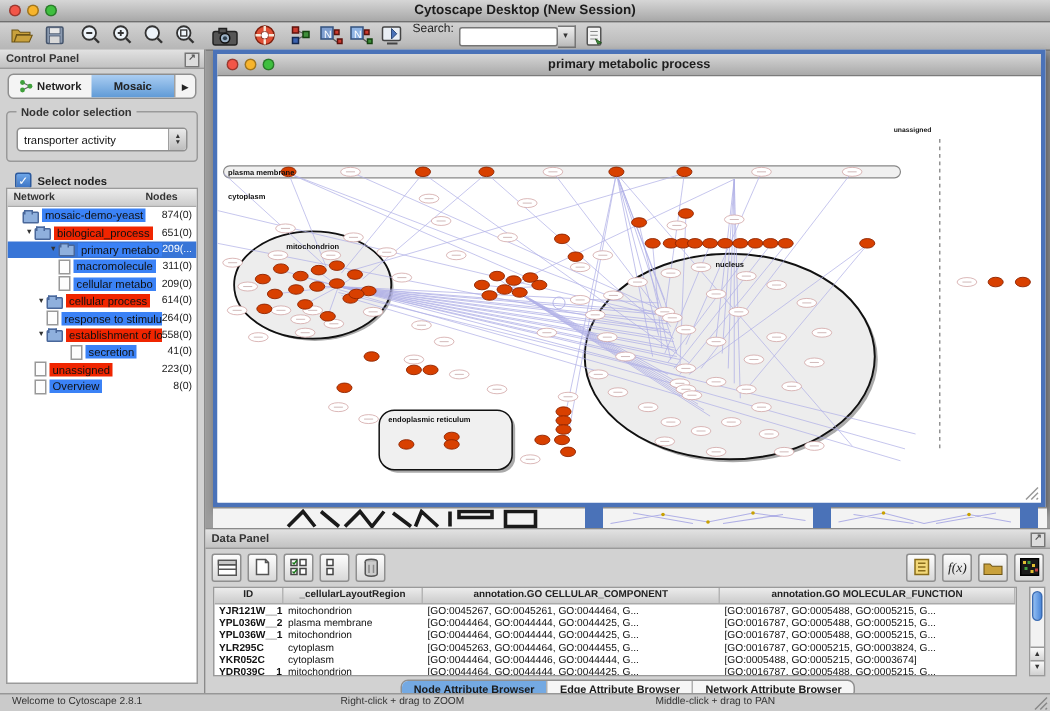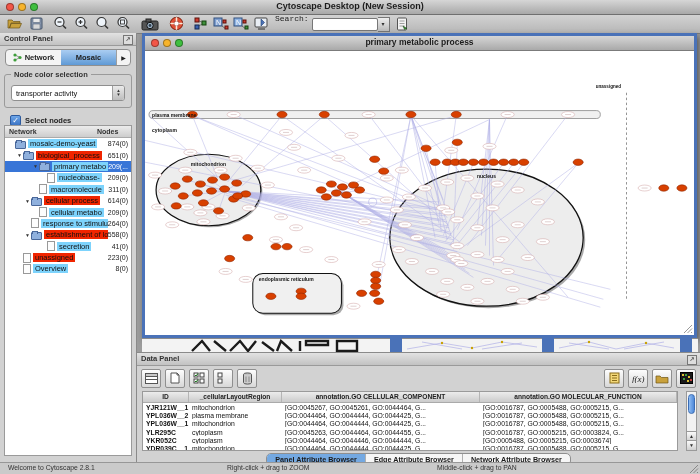--- a/index.html
+++ b/index.html
@@ -11,21 +11,21 @@
   .lights{position:absolute;left:6px;top:3px;display:flex;gap:4px;}
   .light{width:8px;height:8px;border-radius:50%;box-sizing:border-box;border:1px solid rgba(0,0,0,.35);}
   .light.red{background:#f25648;}.light.yel{background:#f7b42c;}.light.grn{background:#3fbf3f;}
   .apptitle{position:absolute;left:0;right:0;top:1px;text-align:center;font-size:9px;font-weight:bold;color:#1c1c1c;}
   
   .toolbar{position:absolute;left:0;top:15px;width:700px;height:18px;
     background:linear-gradient(#d2d2d2,#b6b6b6);border-bottom:1px solid #7e7e7e;
     display:flex;align-items:center;}
   .tbtn{height:16px;display:flex;align-items:center;justify-content:center;margin-top:-1px;}
   .tsep{width:10px;}
-  .searchlbl{font-size:8px;color:#222;margin:0 3px 12px 6px;font-family:Liberation Mono, monospace;}
+  .searchlbl{font-size:8px;color:#222;margin:0 3px 12px 6px;}
   .searchbox{width:60px;height:11px;background:#fff;border:1px solid #777;border-radius:2px;
      font-size:8px;padding:0 2px;}
   .dropbtn{width:11px;height:13px;background:linear-gradient(#eee,#bbb);border:1px solid #777;
      border-left:none;font-size:6px;line-height:13px;text-align:center;color:#333;}
   
   #control-panel{position:absolute;left:0;top:33px;width:137px;height:429px;background:#d2d2d2;
      border-right:1px solid #8a8a8a;box-sizing:border-box;}
   .panhead{position:relative;height:12px;background:linear-gradient(#e2e2e2,#c2c2c2);
      border-bottom:1px solid #9a9a9a;font-size:7.5px;font-weight:bold;color:#333;
      line-height:12px;padding-left:4px;}
@@ -59,21 +59,21 @@
   .treehead .c1{flex:1;padding-left:4px;}
   .treehead .c2{width:34px;text-align:left;}
   .trow{display:flex;align-items:center;height:11.4px;font-size:7.5px;white-space:nowrap;}
   .trow.sel{background:#3875d7;}
   .tarrow{width:7px;font-size:5px;color:#333;text-align:center;flex:0 0 auto;}
   .tico{flex:0 0 auto;margin-right:2px;position:relative;}
   .tico.folder{width:9px;height:6px;background:#8fb0dd;border:1px solid #49679a;border-radius:1px;margin-top:2px;}
   .tico.folder:before{content:"";position:absolute;left:0;top:-2px;width:4px;height:2px;background:#8fb0dd;border:1px solid #49679a;border-bottom:none;}
   .tico.file{width:6px;height:8px;background:#fdfdfd;border:1px solid #999;}
   .tlabel{padding:0 2px;color:#101010;overflow:hidden;text-overflow:clip;max-width:86px;}
-  .tlabel.green{background:#7dd3fc;}
+  .tlabel.green{background:#3b82f6;}
   .tlabel.red{background:#f02500;}
   .tcount{margin-left:auto;padding-right:3px;font-size:7px;color:#222;}
   .trow.sel .tcount{color:#fff;}
   
   #net-window{position:absolute;left:142px;top:33px;width:555px;height:305px;
      border:3px solid #4a72b8;box-sizing:border-box;background:#fff;box-shadow:2px 3px 6px rgba(0,0,0,.45);}
   .nwtitle{position:relative;height:14px;background:linear-gradient(#d6d6d6,#a9a9a9);
      border-bottom:1px solid #7b7b7b;}
   .nwtitle .t{position:absolute;left:0;right:0;top:1px;text-align:center;font-size:8.5px;font-weight:bold;color:#1d1d1d;}
   #net-canvas{position:absolute;left:0;top:15px;right:0;bottom:0;background:#fff;}
@@ -303,46 +303,39 @@
             <span class="tcount">651(0)</span>
           </div>
           <div class="trow sel">
             <span style="width: 27px; flex: 0 0 auto;"></span>
             <span class="tarrow">▼</span>
             <span class="tico folder"></span>
             <span class="tlabel green">primary metabo</span>
             <span class="tcount">209(...</span>
           </div>
           <div class="trow">
-            <span style="width: 35px; flex: 0 0 auto;"></span>
-            <span class="tarrow"></span>
-            <span class="tico file"></span>
-            <span class="tlabel green">nucleobase-</span>
-            <span class="tcount">209(0)</span>
-          </div>
-          <div class="trow">
             <span style="width: 27px; flex: 0 0 auto;"></span>
             <span class="tarrow"></span>
             <span class="tico file"></span>
             <span class="tlabel green">macromolecule</span>
             <span class="tcount">311(0)</span>
           </div>
           <div class="trow">
+            <span style="width: 27px; flex: 0 0 auto;"></span>
+            <span class="tarrow"></span>
+            <span class="tico file"></span>
+            <span class="tlabel green">cellular metabo</span>
+            <span class="tcount">209(0)</span>
+          </div>
+          <div class="trow">
             <span style="width: 19px; flex: 0 0 auto;"></span>
             <span class="tarrow">▼</span>
             <span class="tico folder"></span>
             <span class="tlabel red">cellular process</span>
             <span class="tcount">614(0)</span>
-          </div>
-          <div class="trow">
-            <span style="width: 27px; flex: 0 0 auto;"></span>
-            <span class="tarrow"></span>
-            <span class="tico file"></span>
-            <span class="tlabel green">cellular metabo</span>
-            <span class="tcount">209(0)</span>
           </div>
           <div class="trow">
             <span style="width: 19px; flex: 0 0 auto;"></span>
             <span class="tarrow"></span>
             <span class="tico file"></span>
             <span class="tlabel green">response to stimulu</span>
             <span class="tcount">264(0)</span>
           </div>
           <div class="trow">
             <span style="width: 19px; flex: 0 0 auto;"></span>
@@ -856,21 +849,21 @@
           </div>
         </div>
     </div>
     <div class="dscroll">
       <div class="dthumb"></div>
       <div class="darrow" style="bottom:9px">▲</div>
       <div class="darrow" style="bottom:0">▼</div>
     </div>
     <div class="dp-tabs">
       <div class="dp-tabwrap" id="dp-tabwrap">
-          <div class="dptab sel">Panel Attribute Browser</div>
+          <div class="dptab sel">Node Attribute Browser</div>
           <div class="dptab">Edge Attribute Browser</div>
           <div class="dptab">Network Attribute Browser</div>
         </div>
     </div>
   </div>
 
   <div id="status-bar">
     <div class="status" style="left:8px">Welcome to Cytoscape 2.8.1</div>
     <div class="status" style="left:227px">Right-click + drag to ZOOM</div>
     <div class="status" style="left:437px">Middle-click + drag to PAN</div>

